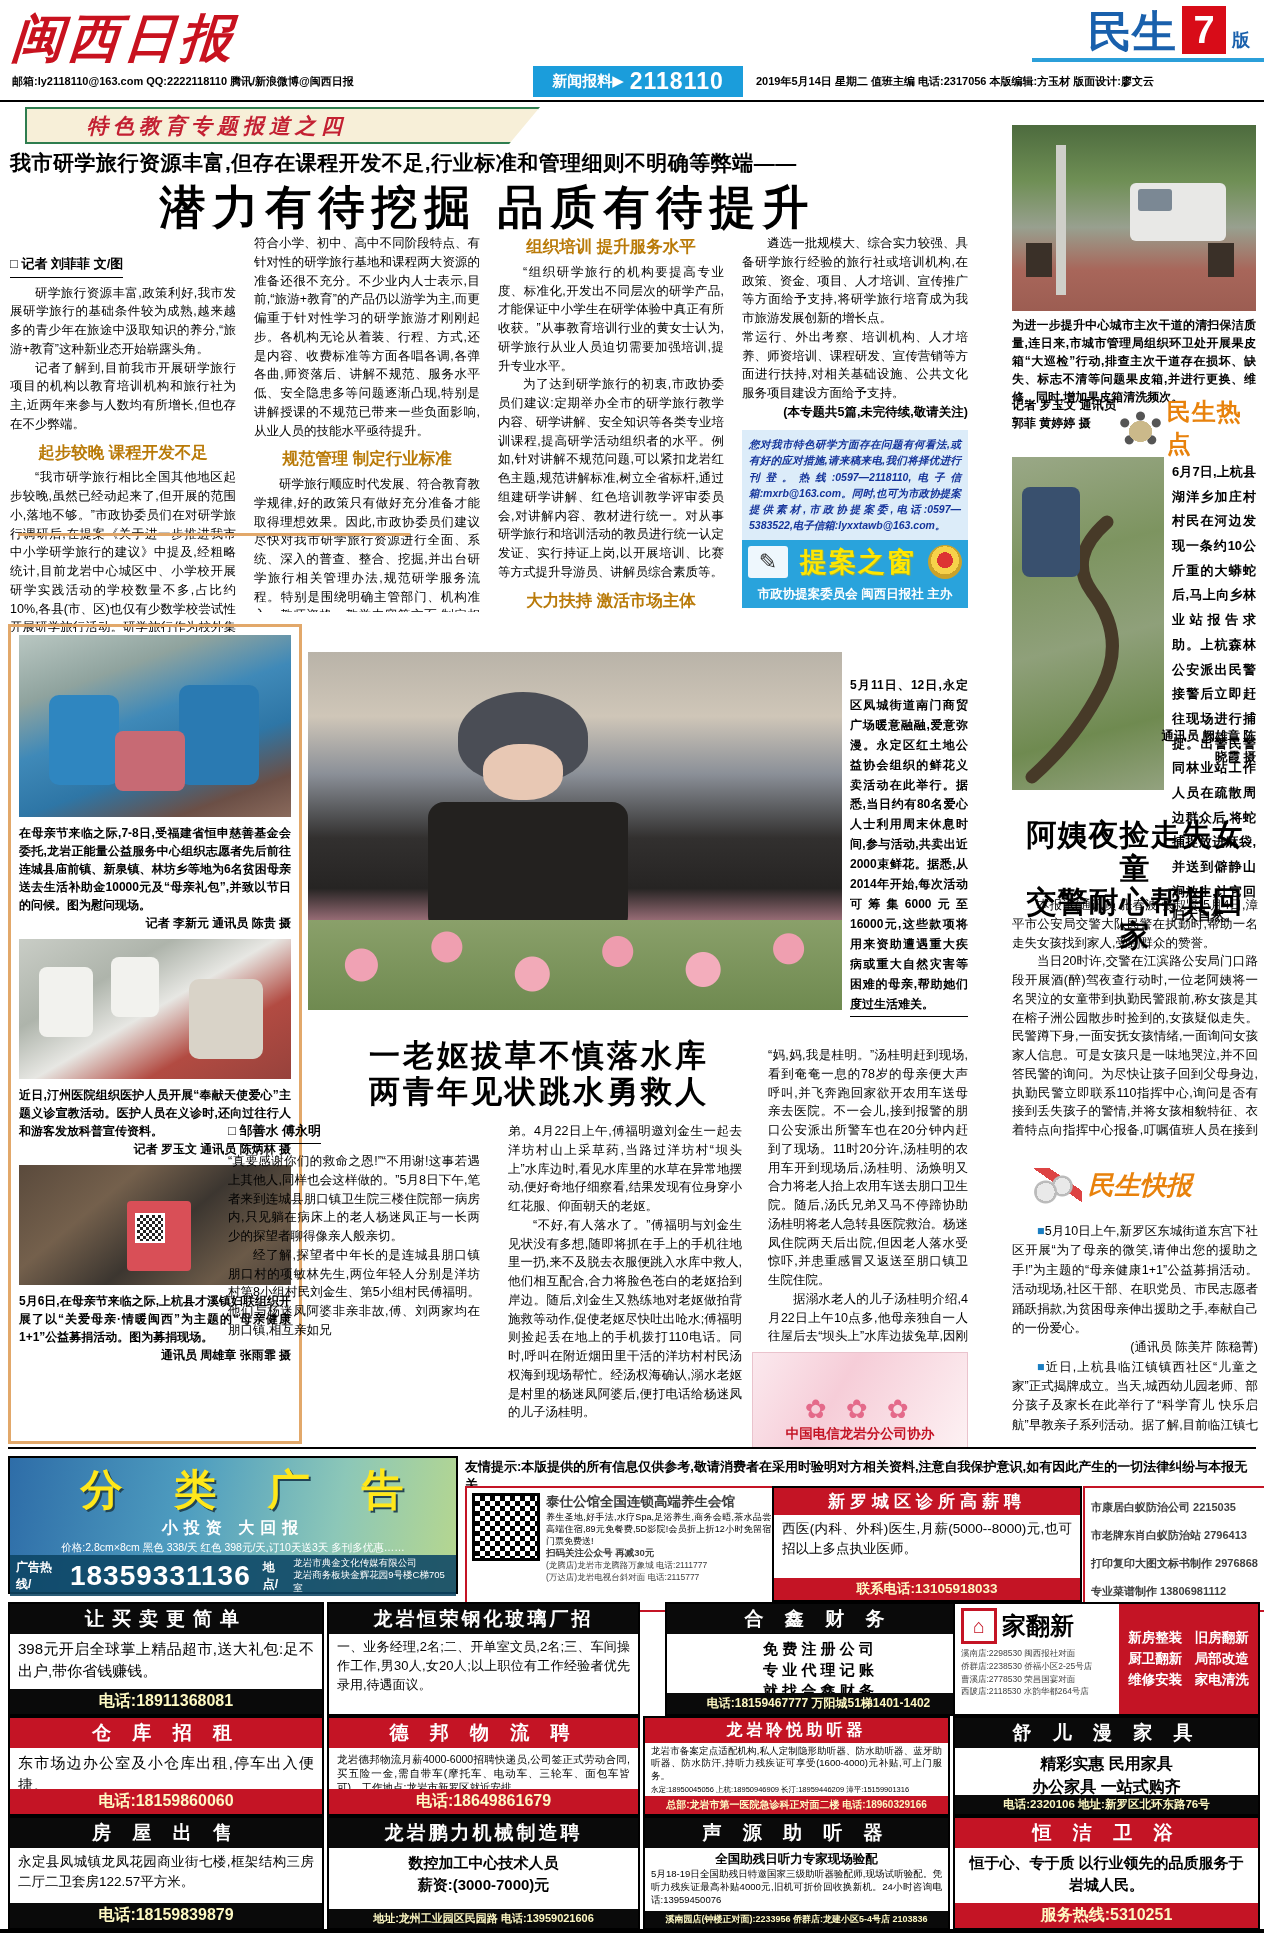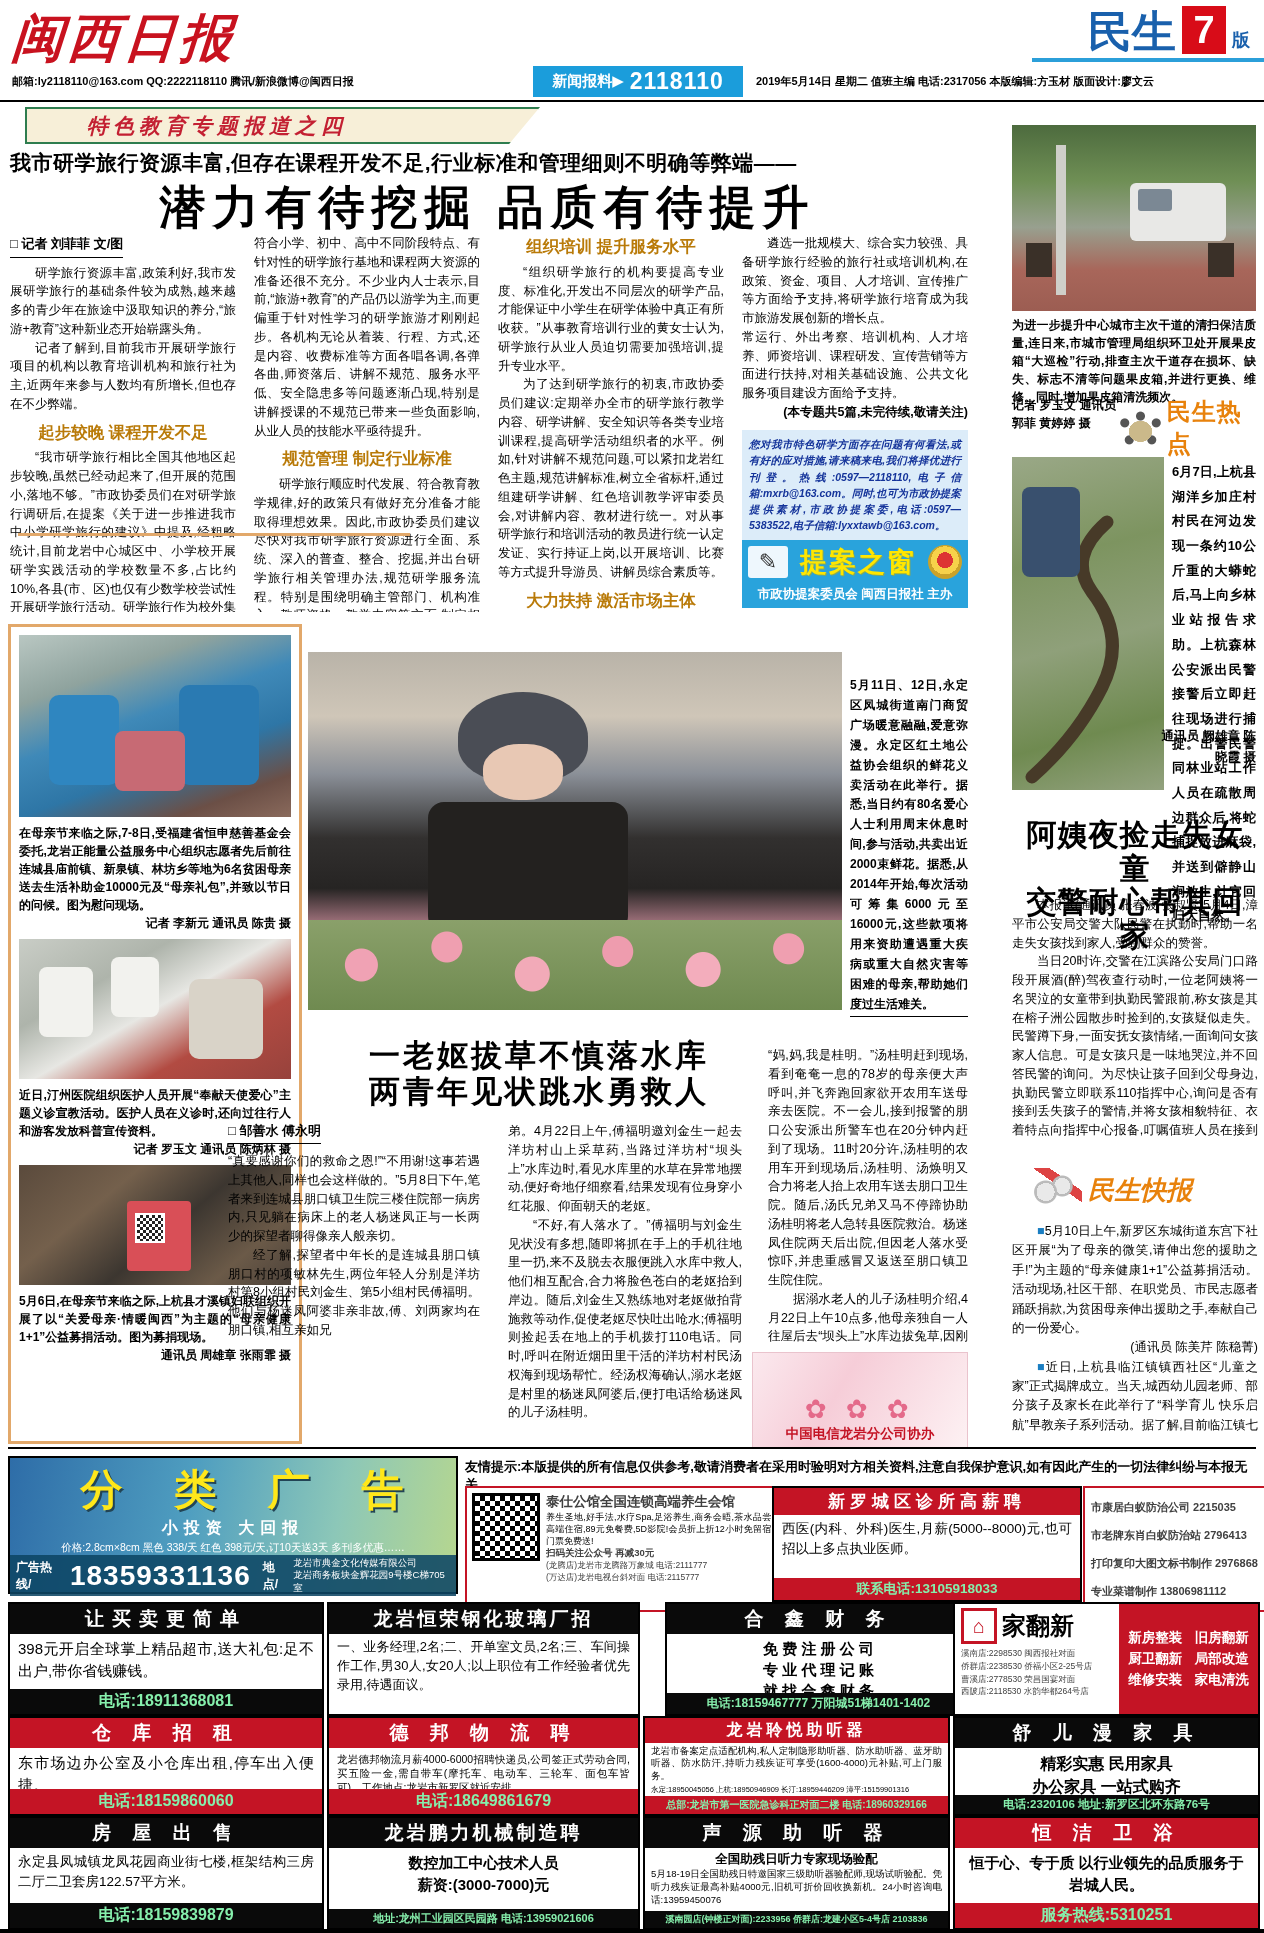--- a/index.html
+++ b/index.html
@@ -64,21 +64,21 @@
   .girl-h{left:1012px;top:818px;width:246px;text-align:center;font-size:30px;font-weight:900;
       line-height:1.12;letter-spacing:1px;}
   .logo-hot{display:flex;align-items:center;gap:4px;}
   .logo-hot .txt{color:#e8820c;font-weight:900;font-size:24px;letter-spacing:1px;}
   .mini-table{width:46px;height:34px;background:radial-gradient(ellipse at 50% 60%,#cbb98a 0 36%,transparent 37%),
       radial-gradient(circle at 15% 35%,#555 0 4px,transparent 5px),
       radial-gradient(circle at 50% 15%,#555 0 4px,transparent 5px),
       radial-gradient(circle at 85% 35%,#555 0 4px,transparent 5px),
       radial-gradient(circle at 25% 85%,#555 0 4px,transparent 5px),
       radial-gradient(circle at 75% 85%,#555 0 4px,transparent 5px);}
-  .logo-exp{display:flex;align-items:flex-end;gap:6px;}
+  .logo-exp{display:flex;align-items:flex-start;gap:6px;}
   .logo-exp .txt{color:#e8820c;font-weight:900;font-size:26px;font-style:italic;}
   .mega{width:52px;height:40px;background:
       radial-gradient(circle at 30% 60%,#e9e9e9 0 9px,#bbb 9px 11px,transparent 12px),
       radial-gradient(circle at 62% 45%,#e9e9e9 0 8px,#bbb 8px 10px,transparent 11px),
       linear-gradient(35deg,transparent 55%,#d44 55% 70%,transparent 70%);}
   .brief{font-size:12.5px;line-height:1.55;text-align:justify;}
   .brief .sq{color:#1a7ec2;}
   .brief .credit{display:block;text-align:right;}
   
   .ad-title-block{left:8px;top:1456px;width:450px;height:138px;border:2px solid #000;
@@ -92,21 +92,21 @@
       gap:4px;padding:2px 6px;}
   .adt-band .lbl{font-size:12px;font-weight:bold;}
   .adt-band .num{font-size:28px;font-weight:900;letter-spacing:1px;}
   .adt-band .co{font-size:9.5px;line-height:1.3;}
   .friendly{left:465px;top:1458px;width:791px;font-size:13px;font-weight:bold;}
   .adbox{position:absolute;border:2px solid #000;background:#fff;display:flex;flex-direction:column;overflow:hidden;}
   .adbox.redline{border-color:#c41425;}
   .adhdr{color:#fff;font-weight:900;text-align:center;font-size:19px;letter-spacing:8px;padding:2px 0;flex:none;}
   .adhdr.k{background:#0a0a0a;} .adhdr.r{background:#c41425;}
   .adbody{flex:1;padding:4px 8px;font-size:14px;line-height:1.45;text-align:justify;overflow:hidden;}
-  .adftr{color:#86efac;font-weight:900;text-align:center;font-size:16px;padding:2px 0;flex:none;}
+  .adftr{color:#fef9c3;font-weight:900;text-align:center;font-size:16px;padding:2px 0;flex:none;}
   .adftr.k{background:#0a0a0a;} .adftr.r{background:#c41425;}
   .qr{width:62px;height:62px;flex:none;border:3px solid #000;
       background:repeating-conic-gradient(#000 0% 25%,#fff 0% 50%) 0 0/10px 10px;}
   .redtxt{color:#404040;}
   .center-lines{text-align:center;}
   .jfx-grid{display:grid;grid-template-columns:1fr 1fr;gap:3px 6px;background:#c41425;color:#fff;
       font-weight:900;font-size:13.5px;padding:6px;align-content:center;text-align:center;flex:1;}
   .house{width:30px;height:30px;border:3px solid #c41425;color:#c41425;font-size:20px;font-weight:900;
       display:flex;align-items:center;justify-content:center;flex:none;}
   
@@ -132,21 +132,21 @@
   <div class="abs info-issue">2019年5月14日 星期二  值班主编 电话:2317056  本版编辑:方玉材  版面设计:廖文云</div>
   <div class="abs rule" style="left:0;top:100px;width:1264px;height:2px;"></div>
 
   <div class="abs series-banner">
     <span>特色教育专题报道之四</span>
   </div>
   <div class="abs kicker">我市研学旅行资源丰富,但存在课程开发不足,行业标准和管理细则不明确等弊端——</div>
   <div class="abs headline">潜力有待挖掘  品质有待提升</div>
 
   <div class="abs cols">
-    <div class="col bt" style="left:0;">
+    <div class="col bt" style="left:0;margin-top:20px;">
       <div class="byline">□ 记者 刘菲菲 文/图</div>
       <p>研学旅行资源丰富,政策利好,我市发展研学旅行的基础条件较为成熟,越来越多的青少年在旅途中汲取知识的养分,“旅游+教育”这种新业态开始崭露头角。</p>
       <p>记者了解到,目前我市开展研学旅行项目的机构以教育培训机构和旅行社为主,近两年来参与人数均有所增长,但也存在不少弊端。</p>
       <div class="subhead">起步较晚  课程开发不足</div>
       <p>“我市研学旅行相比全国其他地区起步较晚,虽然已经动起来了,但开展的范围小,落地不够。”市政协委员们在对研学旅行调研后,在提案《关于进一步推进我市中小学研学旅行的建议》中提及,经粗略统计,目前龙岩中心城区中、小学校开展研学实践活动的学校数量不多,占比约10%,各县(市、区)也仅有少数学校尝试性开展研学旅行活动。研学旅行作为校外集体活动,涉及学生人数多,校外环境不可控,出于安全、经费等多方面原因,导致许多学校推进研学旅行顾虑较多。</p>
       
     </div>
     <div class="col bt" style="left:244px;">
       <p style="text-indent:0;">符合小学、初中、高中不同阶段特点、有针对性的研学旅行基地和课程两大资源的准备还很不充分。不少业内人士表示,目前,“旅游+教育”的产品仍以游学为主,而更偏重于针对性学习的研学旅游才刚刚起步。各机构无论从着装、行程、方式,还是内容、收费标准等方面各唱各调,各弹各曲,师资落后、讲解不规范、服务水平低、安全隐患多等问题逐渐凸现,特别是讲解授课的不规范已带来一些负面影响,从业人员的技能水平亟待提升。</p>
       <div class="subhead">规范管理  制定行业标准</div>

